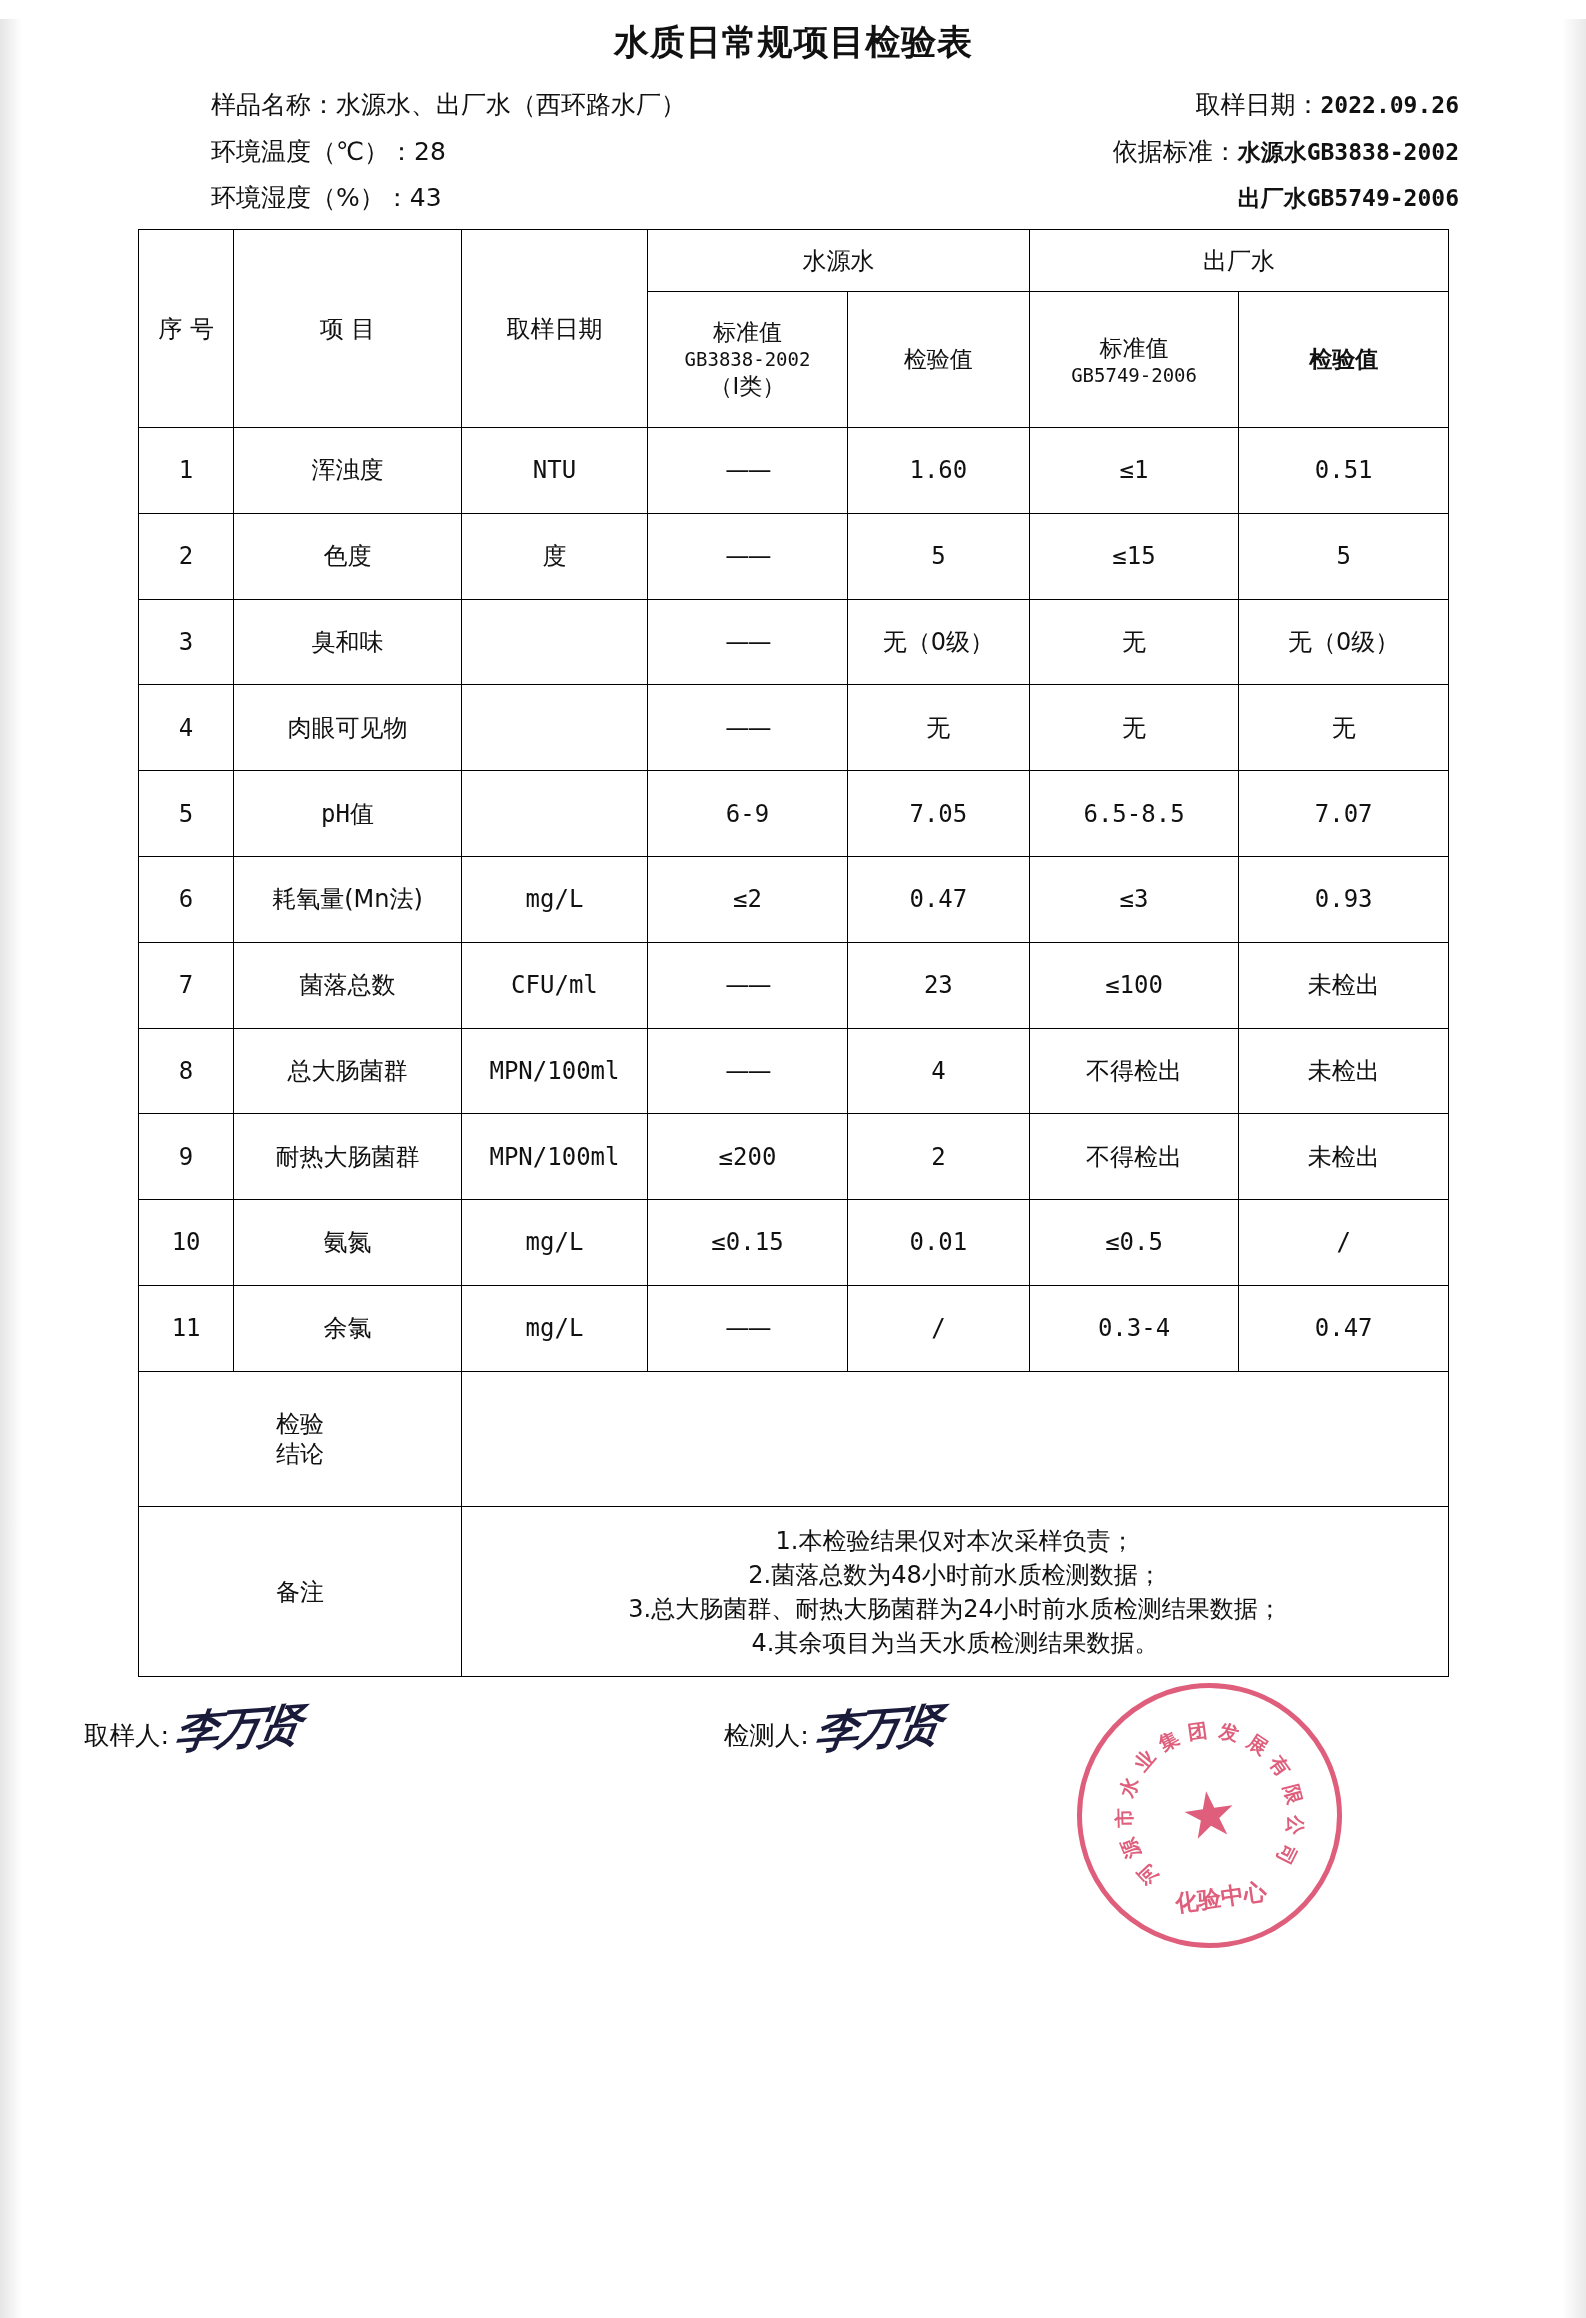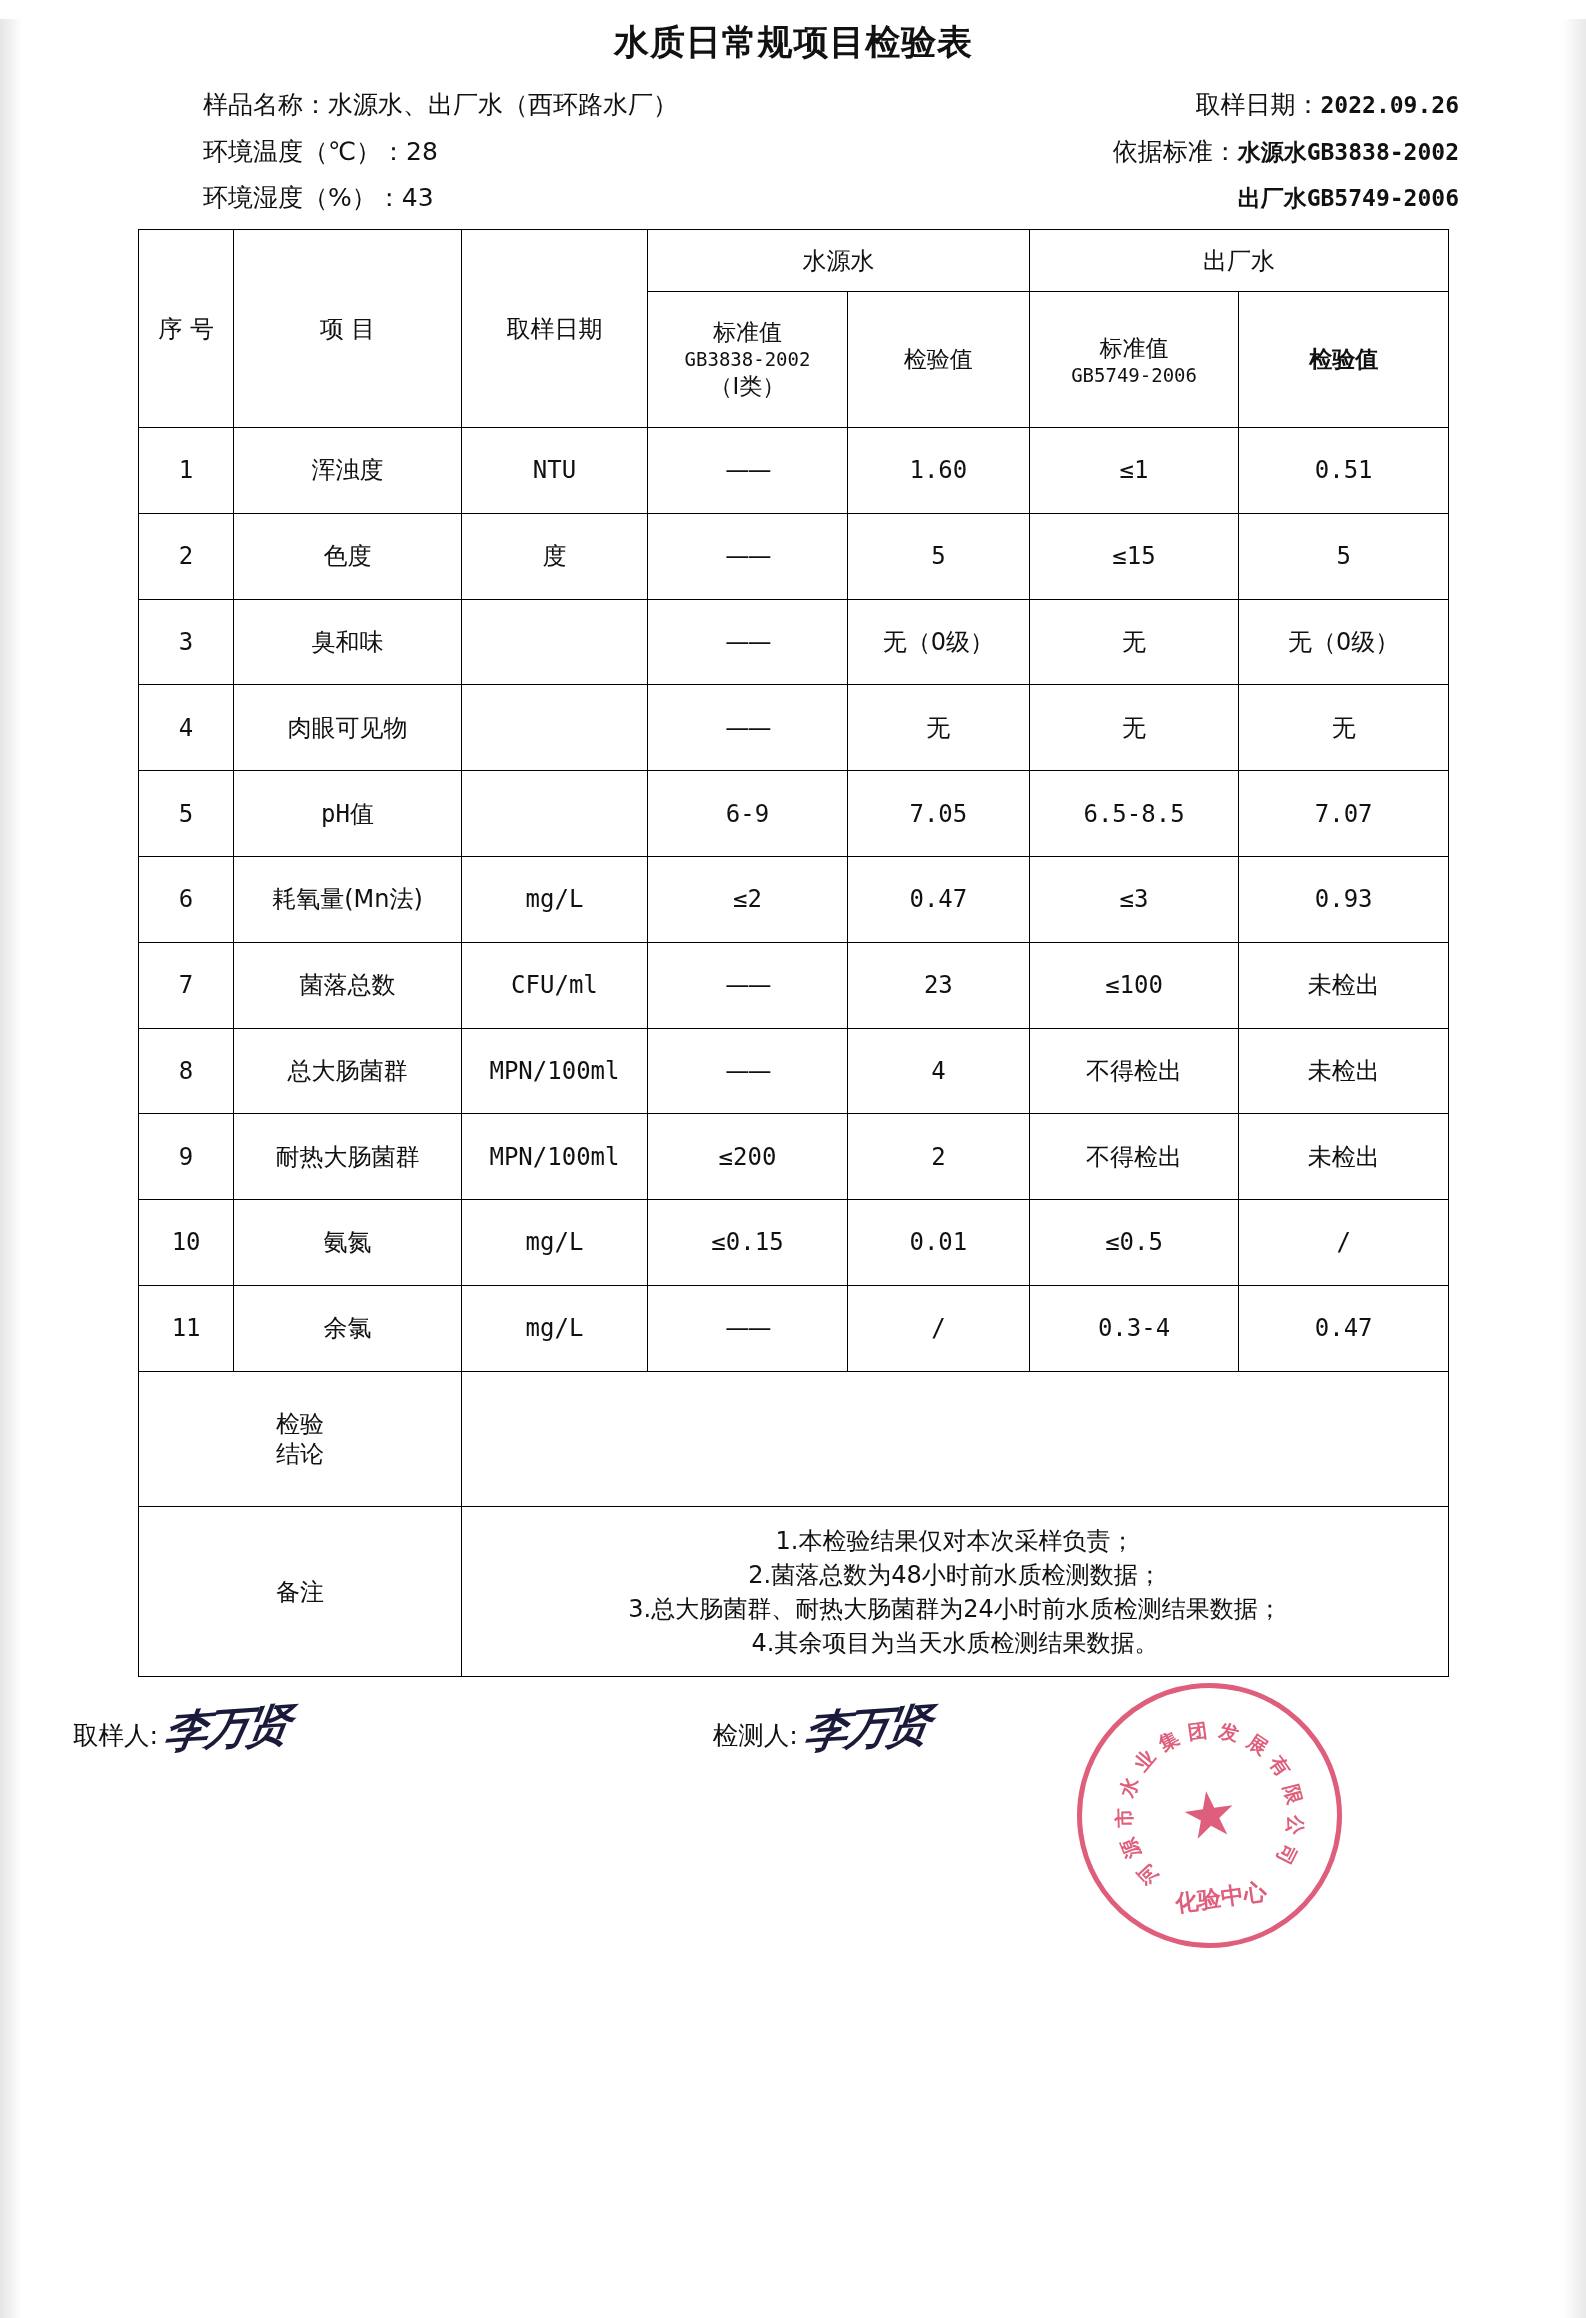--- a/index.html
+++ b/index.html
@@ -46,20 +46,21 @@
   }
   .meta-row {
     display: flex;
     align-items: baseline;
     padding: 0 128px 0 203px;
     margin-bottom: 13.6px;
     white-space: nowrap;
   }
   .meta-row .left {
     flex: 0 0 auto;
+    margin-left: 8px;
   }
   .meta-row .right {
     margin-left: auto;
     text-align: center;
   }
   .meta-mono {
     font-family: "DejaVu Sans Mono", monospace;
     font-size: 23px;
     font-weight: bold;
   }
@@ -113,21 +114,21 @@
   col.c-unit  { width: 174px; }
   col.c-std1  { width: 187px; }
   col.c-val1  { width: 170px; }
   col.c-std2  { width: 196px; }
   col.c-val2  { width: 196px; }
 
   
   .sign-row {
     position: relative;
     display: flex;
-    margin: 22px 0 0 5px;
+    margin: 22px 0 0 16px;
     padding-left: 68px;
     font-size: 25.5px;
     font-family: "DejaVu Sans", sans-serif;
   }
   .sign-block { position: relative; display: flex; align-items: flex-end; }
   .sign-block.second { margin-left: 426px; }
   .sign-script {
     font-family: "Liberation Serif", serif;
     font-style: italic;
     font-size: 44px;

